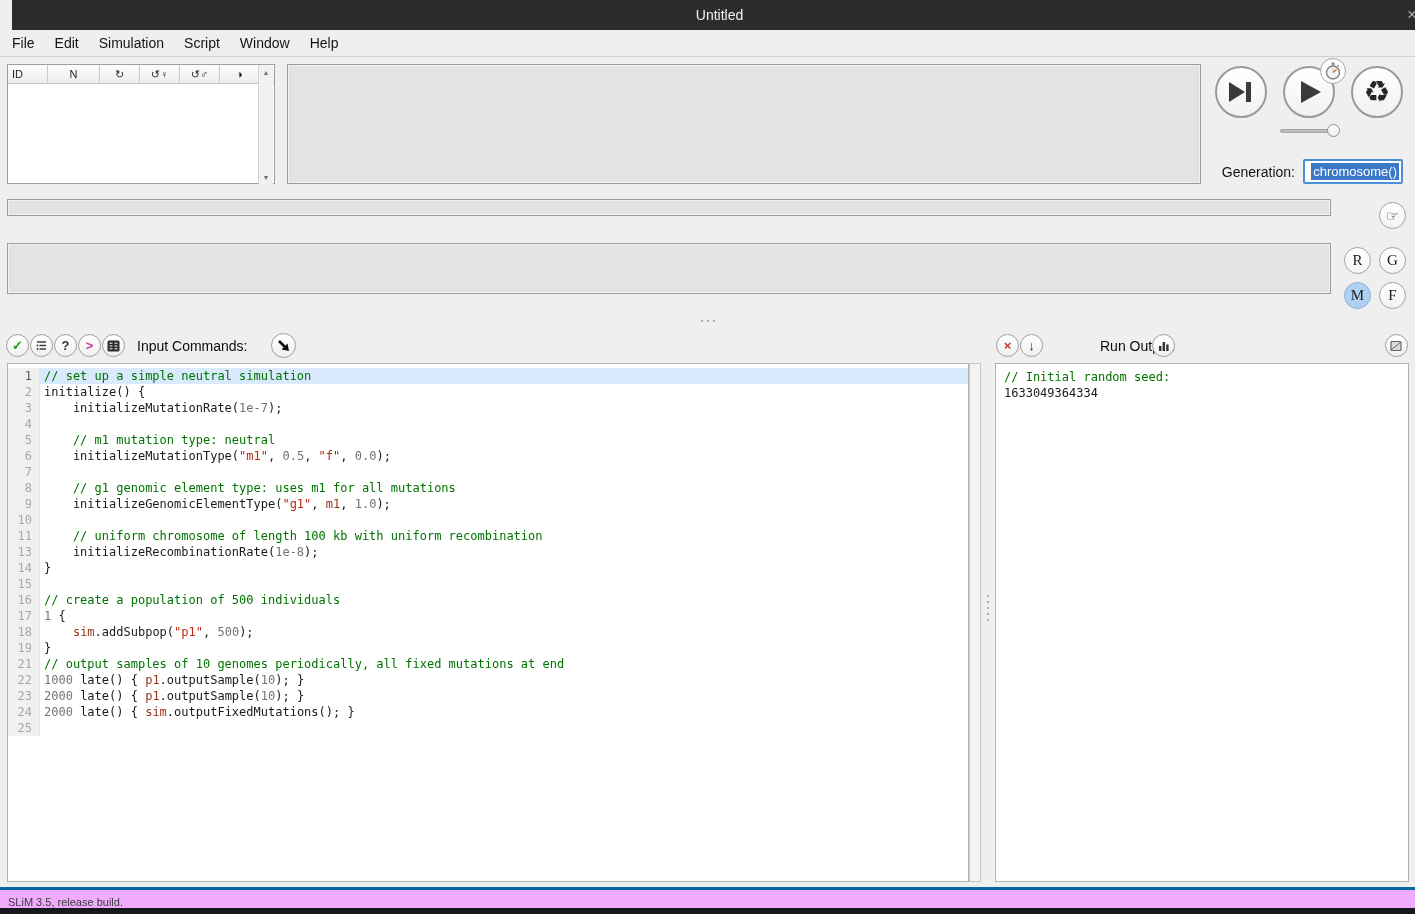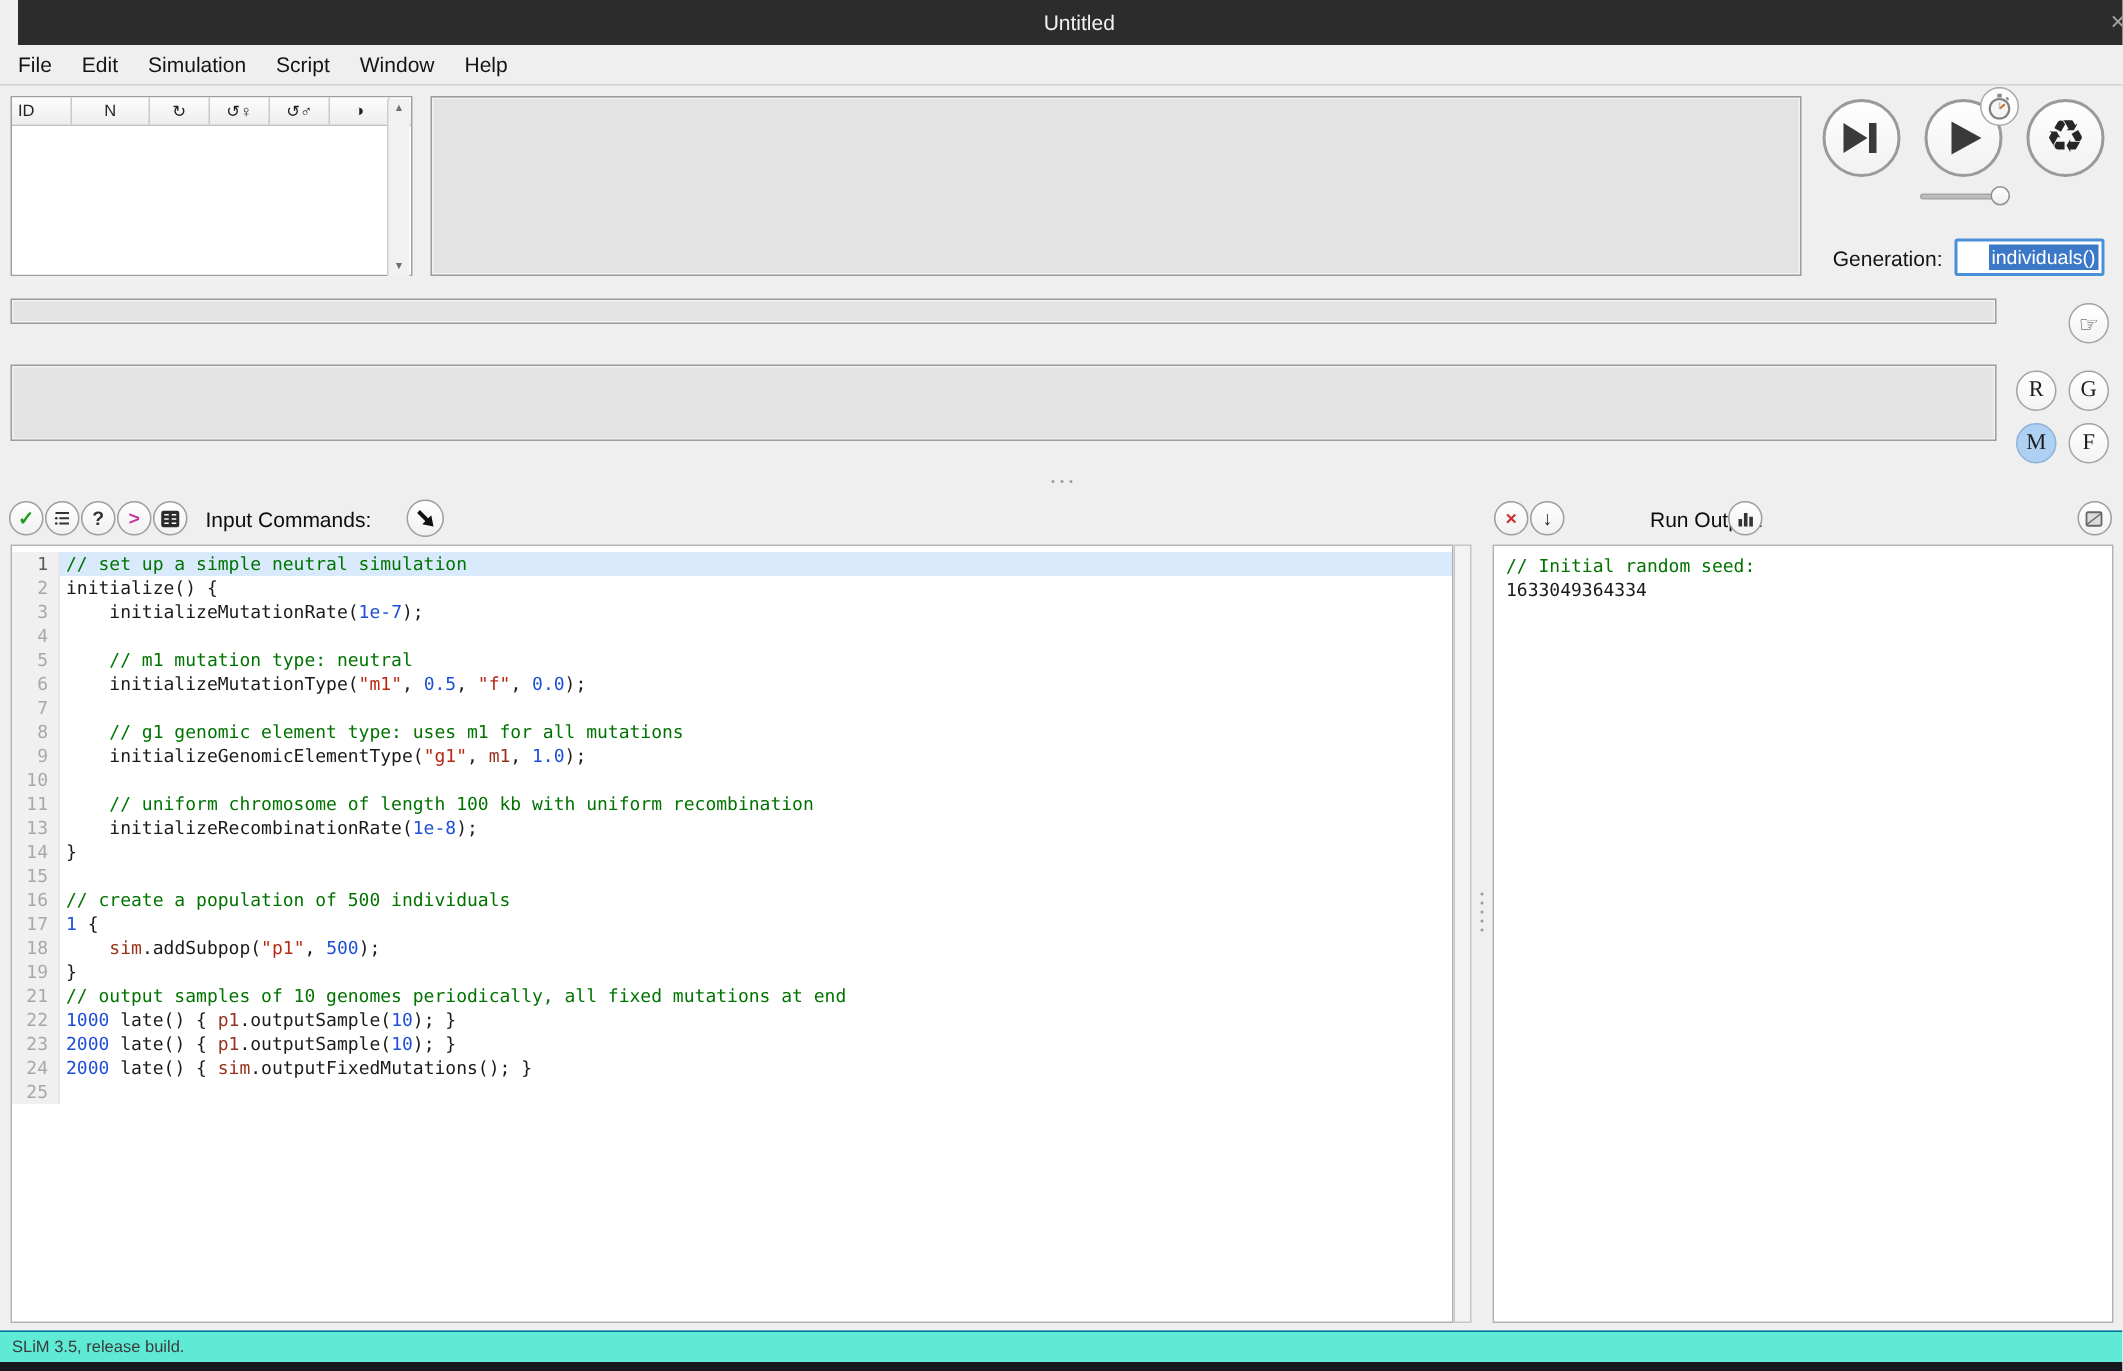--- a/index.html
+++ b/index.html
@@ -90,33 +90,33 @@
   .ed-inner{padding-top:4px;}
   .ed-row{display:flex;height:16px;line-height:16px;white-space:pre;}
   .ed-num{width:24px;flex:0 0 24px;text-align:right;padding-right:7px;color:#a8a8a8;
     background:#f0f0f0;border-right:1px solid #e4e4e4;}
   .ed-row.active .ed-num{color:#5a5a5a;}
   .ed-code{flex:1;padding-left:4px;}
   .ed-row.active .ed-code{background:#d8eafc;}
   .ed-scrollbar{left:969px;top:363px;width:12px;height:519px;background:#f3f3f3;
     border:1px solid #c6c6c6;box-sizing:border-box;}
 
-  .tk-p{color:#1a1a1a;} .tk-c{color:#007300;} .tk-n{color:#1d4ed8;}
+  .tk-p{color:#1a1a1a;} .tk-c{color:#007300;} .tk-n{color:#737373;}
   .tk-s{color:#b82812;} .tk-i{color:#96321a;}
 
   
   .output{left:995px;top:363px;width:414px;height:519px;background:#fff;
     border:1px solid #b2b2b2;box-sizing:border-box;overflow:hidden;
     font-family:"DejaVu Sans Mono","Liberation Mono",monospace;font-size:12px;}
   .out-inner{padding:5px 0 0 8px;}
   .out-line{height:16px;line-height:16px;white-space:pre;}
 
   
-  .statusbar{left:0;top:887px;width:1415px;height:21px;background:#5eead4;
-    border-top:1px solid #0369a1;display:flex;align-items:center;box-sizing:border-box;}
+  .statusbar{left:0;top:887px;width:1415px;height:21px;background:#f0abfc;
+    border-top:3px solid #0369a1;display:flex;align-items:flex-end;box-sizing:border-box;}
   .statusbar .st{font-size:11px;color:#3c3c3c;margin-left:8px;}
   .bottom-strip{left:0;top:908px;width:1415px;height:6px;background:#17171f;}
 
   svg{display:block;}
 </style>
 </head>
 <body>
 
 <div class="abs titlebar">
   <span class="title">Untitled</span>
@@ -171,21 +171,21 @@
   </svg>
 </div>
 <div class="abs big-btn" style="left:1351px;top:66px;">
   <span class="recycle-glyph">♻</span>
 </div>
 <div class="abs slider-track"></div>
 <div class="abs slider-handle"></div>
 
 <div class="abs gen-label">Generation:</div>
 <div class="abs gen-field">
-  <span class="gen-sel">individuals()</span>
+  <span class="gen-sel">chromosome()</span>
 </div>
 
 <div class="abs gray-box chrom-thin"></div>
 <div class="abs gray-box chrom-tall"></div>
 
 <div class="abs mini-btn" style="left:1379px;top:202px;">
   <span class="hand-glyph">☞</span>
 </div>
 <div class="abs mini-btn" style="left:1344px;top:247px;">
   <span>R</span>

